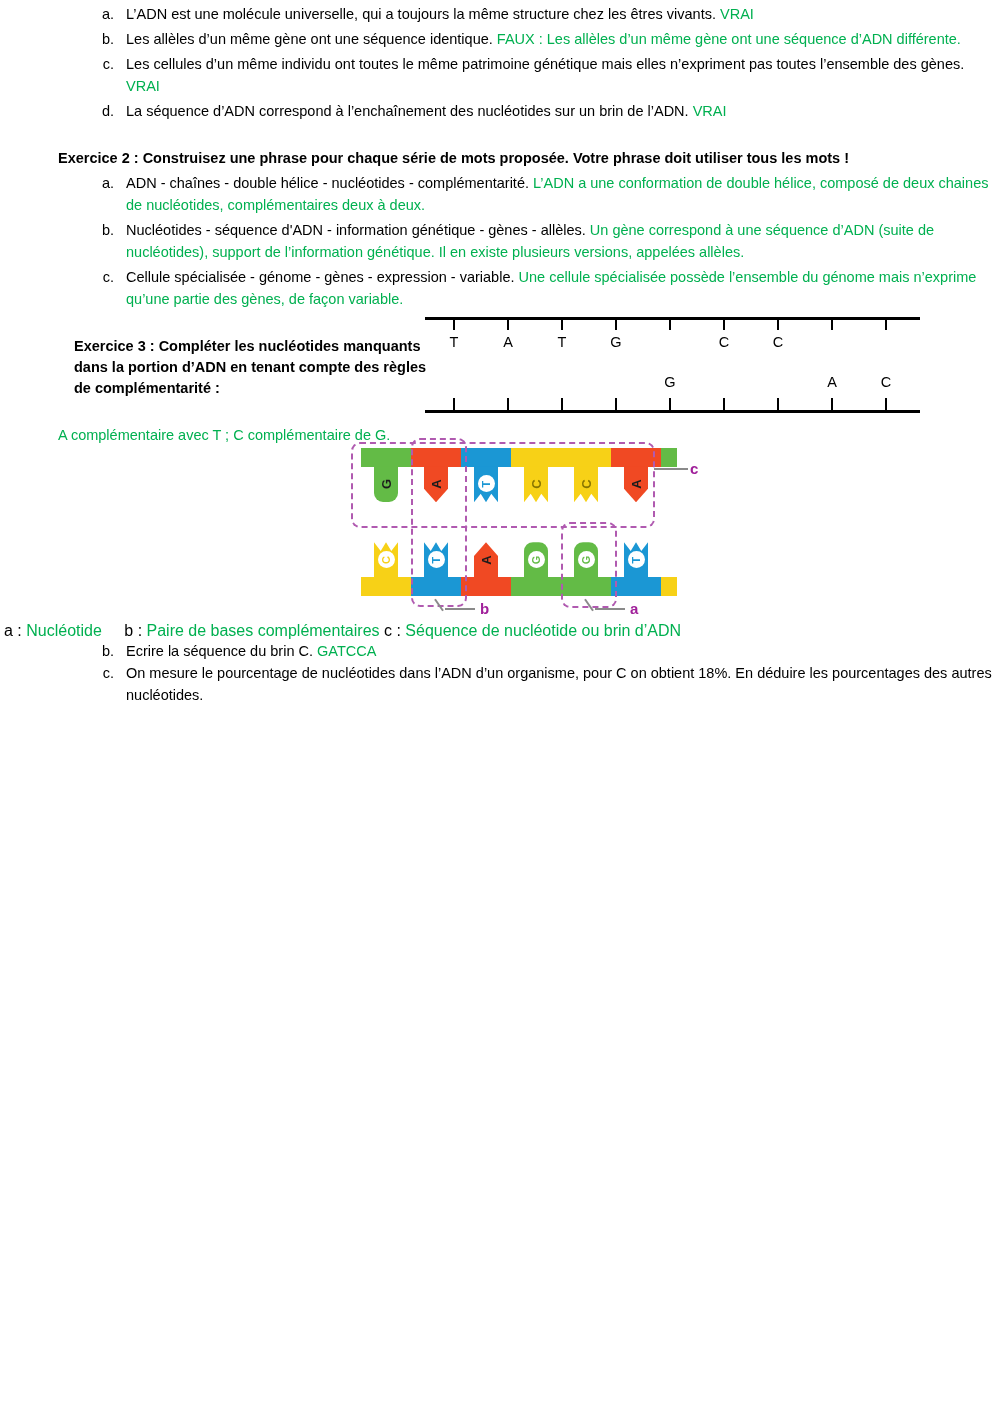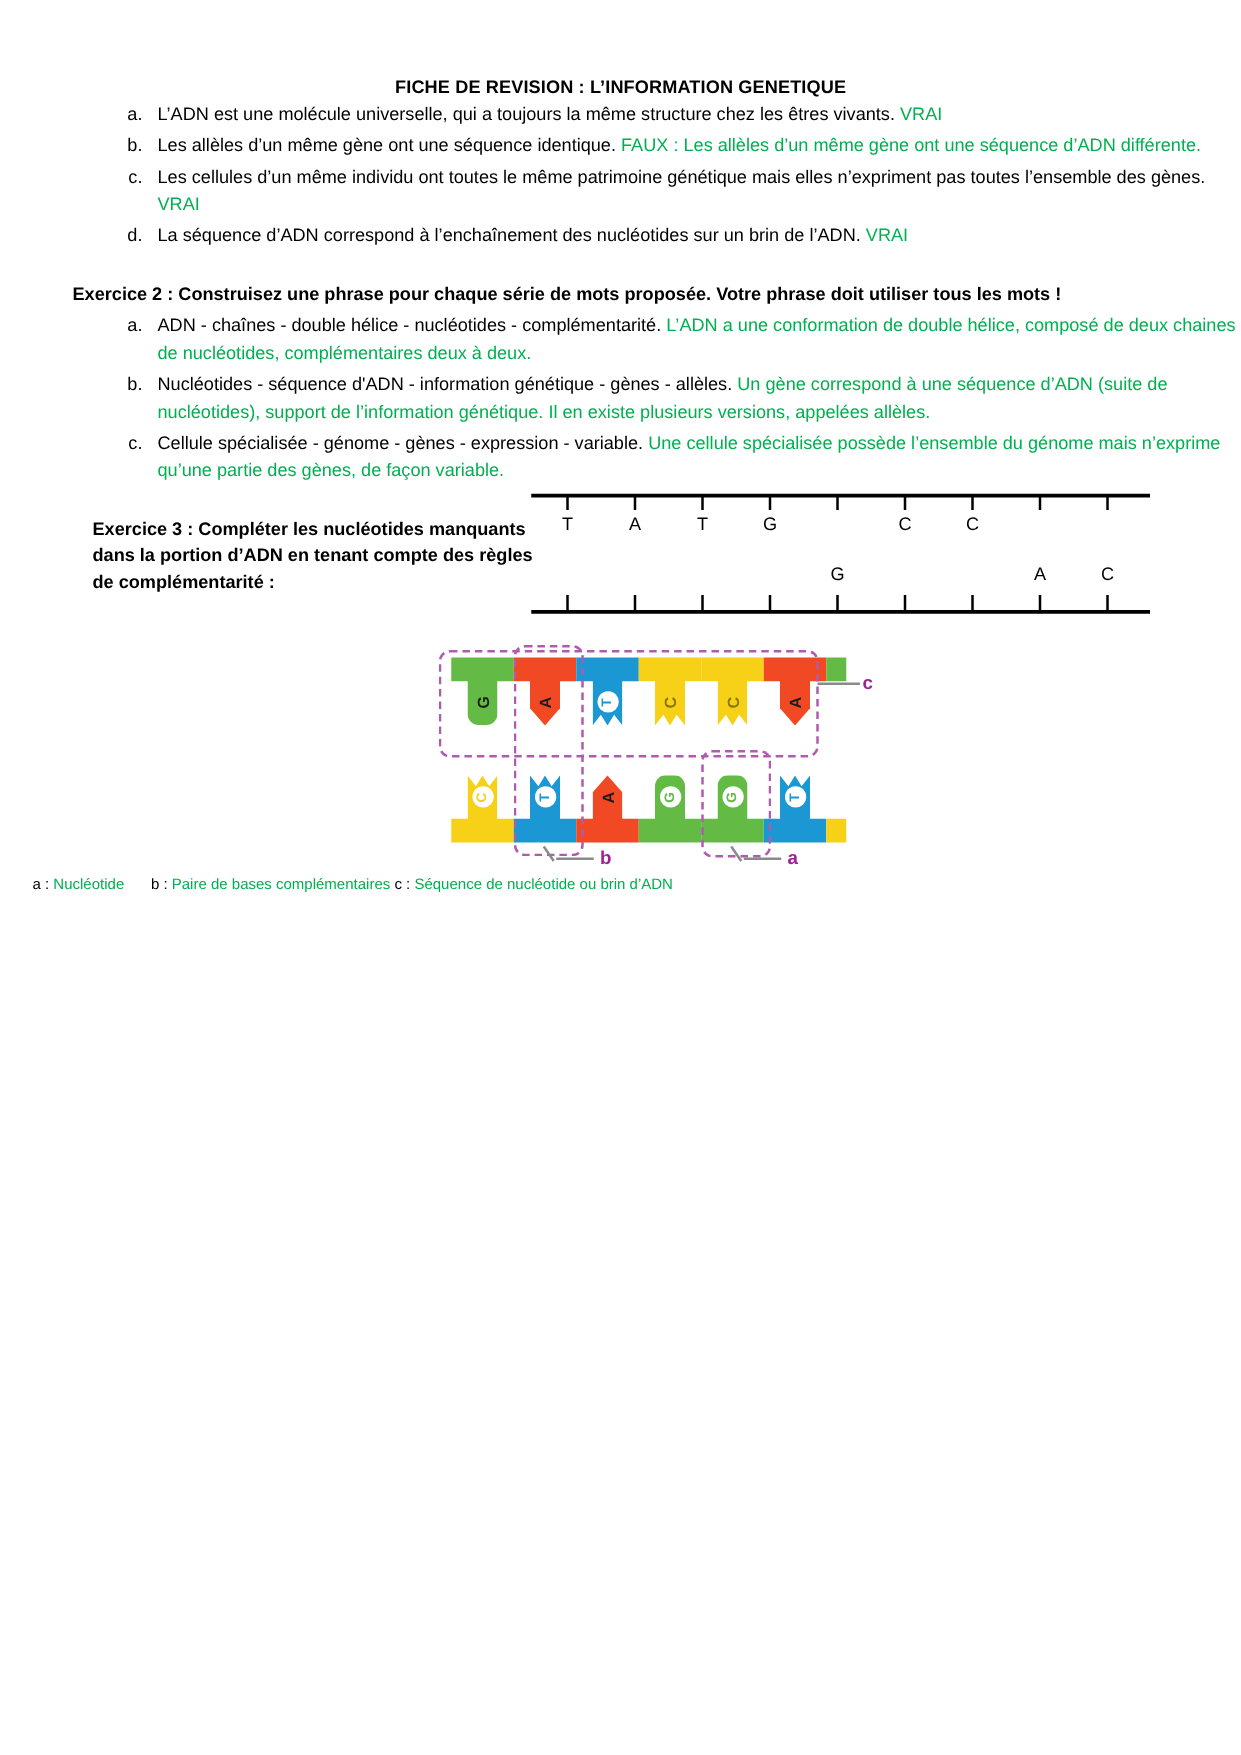--- a/index.html
+++ b/index.html
@@ -212,40 +212,39 @@
   }
   .fig-label {
     position: absolute;
     color: #a0209a;
     font-weight: bold;
     font-size: 15px;
     z-index: 7;
   }
 
   .legend-line {
-    font-size: 12px;
-    margin-left: 26px;
+    font-size: 16px;
+    margin-left: 4px;
     margin-top: 4px;
   }
   .concl {
     color: #00B050;
     font-size: 14.5px;
     margin-left: 58px;
     margin-right: 58px;
     line-height: 1.5;
   }
   .concl.first { margin-top: 28px; }
   .concl.second { margin-top: 24px; }
 </style>
 </head>
 <body>
 
 <div class="page">
 
-  <div class="doc-title">FICHE DE REVISION : L’INFORMATION GENETIQUE</div>
 
   <ol class="alpha list-gap-top">
     <li>
       <span>L’ADN est une molécule universelle, qui a toujours la même structure chez les êtres vivants.</span>
       <span class="green">VRAI</span>
     </li>
     <li>
       <span>Les allèles d’un même gène ont une séquence identique.</span>
       <span class="green">FAUX : Les allèles d’un même gène ont une séquence d’ADN différente.</span>
     </li>
@@ -271,20 +270,21 @@
     </li>
     <li>
       <span>Cellule spécialisée - génome - gènes - expression - variable.</span>
       <span class="green">Une cellule spécialisée possède l’ensemble du génome mais n’exprime qu’une partie des gènes, de façon variable.</span>
     </li>
   </ol>
 
   <div class="ex3-block">
     <div class="ex3-left">
       <div class="exercise-heading ex3-heading" style="margin-left:16px;margin-right:0;">Exercice 3 : Compléter les nucléotides manquants dans la portion d’ADN en tenant compte des règles de complémentarité :</div>
+      <div class="ex3-answer">A complémentaire avec T ; C complémentaire de G.</div>
     </div>
 
     <div class="ruler">
       <div class="rail top"></div>
       <div class="rail bottom"></div>
       <div id="ruler-ticks-top">
           <div class="tick top" style="left: 28px;"></div>
           <div class="tick top" style="left: 82px;"></div>
           <div class="tick top" style="left: 136px;"></div>
           <div class="tick top" style="left: 190px;"></div>
@@ -418,15 +418,24 @@
     <span class="fig-label" style="left:281px; top:160px;">a</span>
   </div>
 
 
   <div class="legend-line">
     <span>a : </span><span class="green">Nucléotide</span>
     <span style="display:inline-block;width:18px;"></span><span>b : </span><span class="green">Paire de bases complémentaires</span>
     <span>c : </span><span class="green">Séquence de nucléotide ou brin d’ADN</span>
   </div>
 
+  <ol class="alpha tight" start="2">
+    <li>
+      <span>Ecrire la séquence du brin C.</span>
+      <span class="green">GATCCA</span>
+    </li>
+    <li>
+      <span>On mesure le pourcentage de nucléotides dans l’ADN d’un organisme, pour C on obtient 18%. En déduire les pourcentages des autres nucléotides.</span>
+    </li>
+  </ol>
 
 
 </div>
 
 </body></html>

